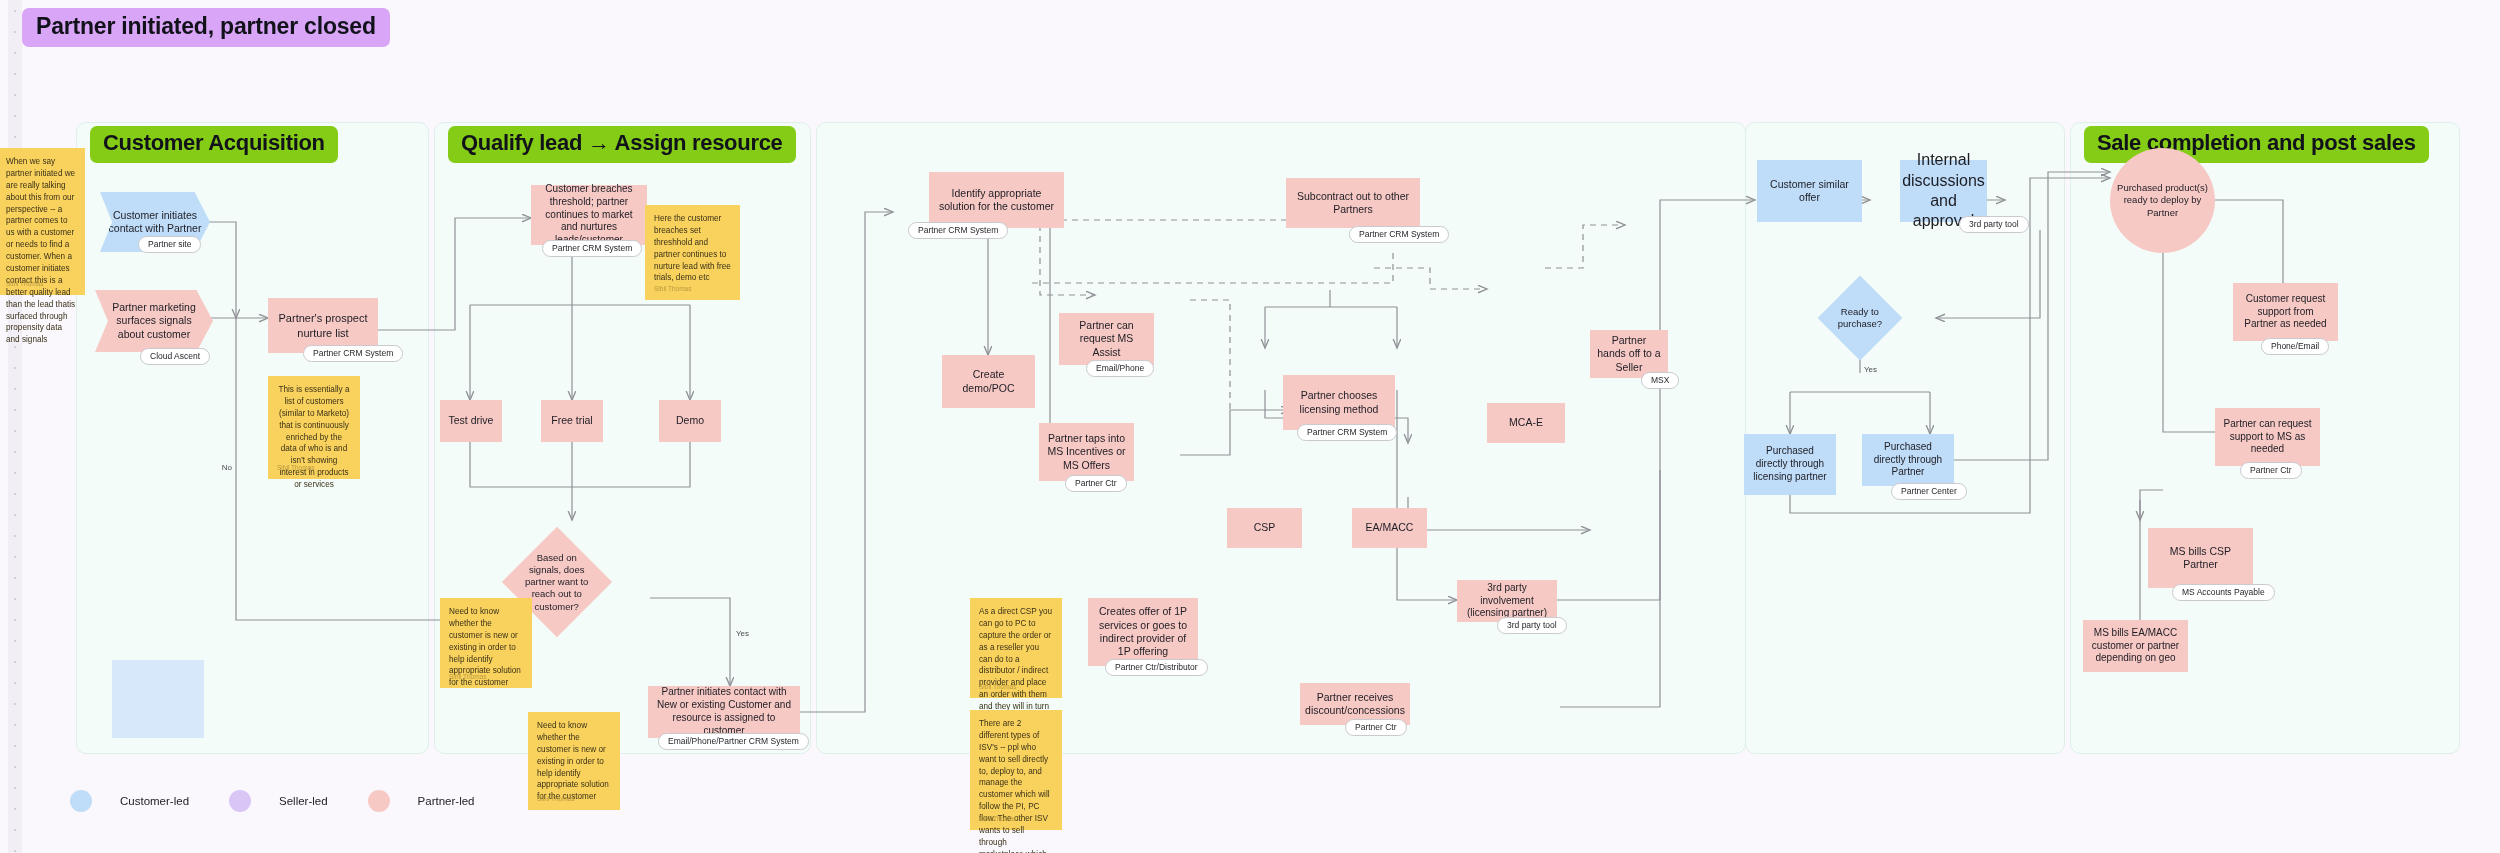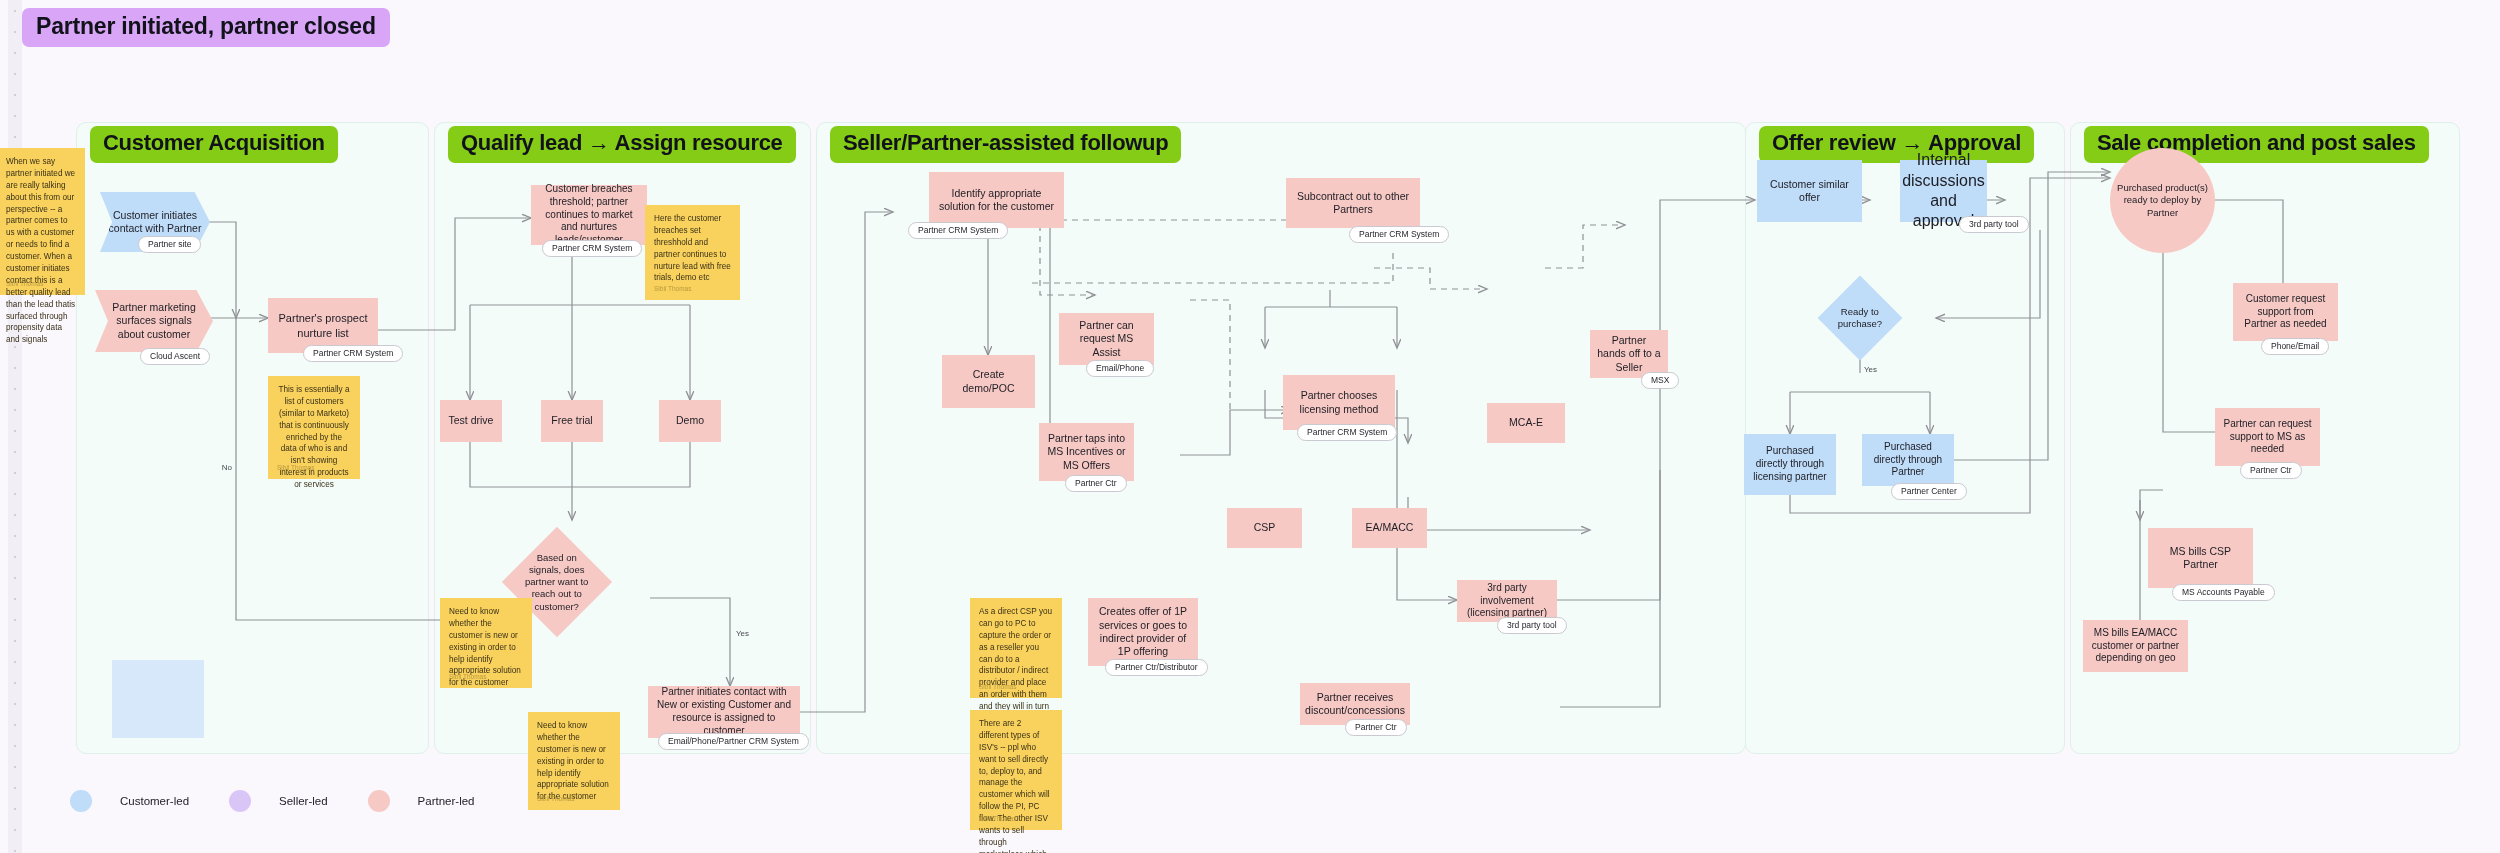--- a/index.html
+++ b/index.html
@@ -159,22 +159,20 @@
   <div class="board-title">Partner initiated, partner closed</div>
 
   <div class="lane" style="left:76px;  top:122px; width:353px; height:632px;"></div>
   <div class="lane" style="left:434px; top:122px; width:377px; height:632px;"></div>
   <div class="lane" style="left:816px; top:122px; width:930px; height:632px;"></div>
   <div class="lane" style="left:1745px;top:122px; width:320px; height:632px;"></div>
   <div class="lane" style="left:2070px;top:122px; width:390px; height:632px;"></div>
 
   <div class="lane-title" style="left:90px;  top:126px;">Customer Acquisition</div>
   <div class="lane-title" style="left:448px; top:126px;">Qualify lead → Assign resource</div>
-  <div class="lane-title" style="left:830px; top:126px;">Seller/Partner-assisted followup</div>
-  <div class="lane-title" style="left:1759px;top:126px;">Offer review → Approval</div>
   <div class="lane-title" style="left:2084px;top:126px;">Sale completion and post sales</div>
 
   <svg class="edges">
     <defs>
       <marker id="ar" markerWidth="9" markerHeight="9" refX="7.5" refY="3.2" orient="auto">
         <path d="M0,0 L7.5,3.2 L0,6.4" fill="none" stroke="#8f8f96" stroke-width="1.1"></path>
       </marker>
     </defs>
 
     <path class="ln" d="M205,222 H236 V318" marker-end="url(#ar)"></path>

